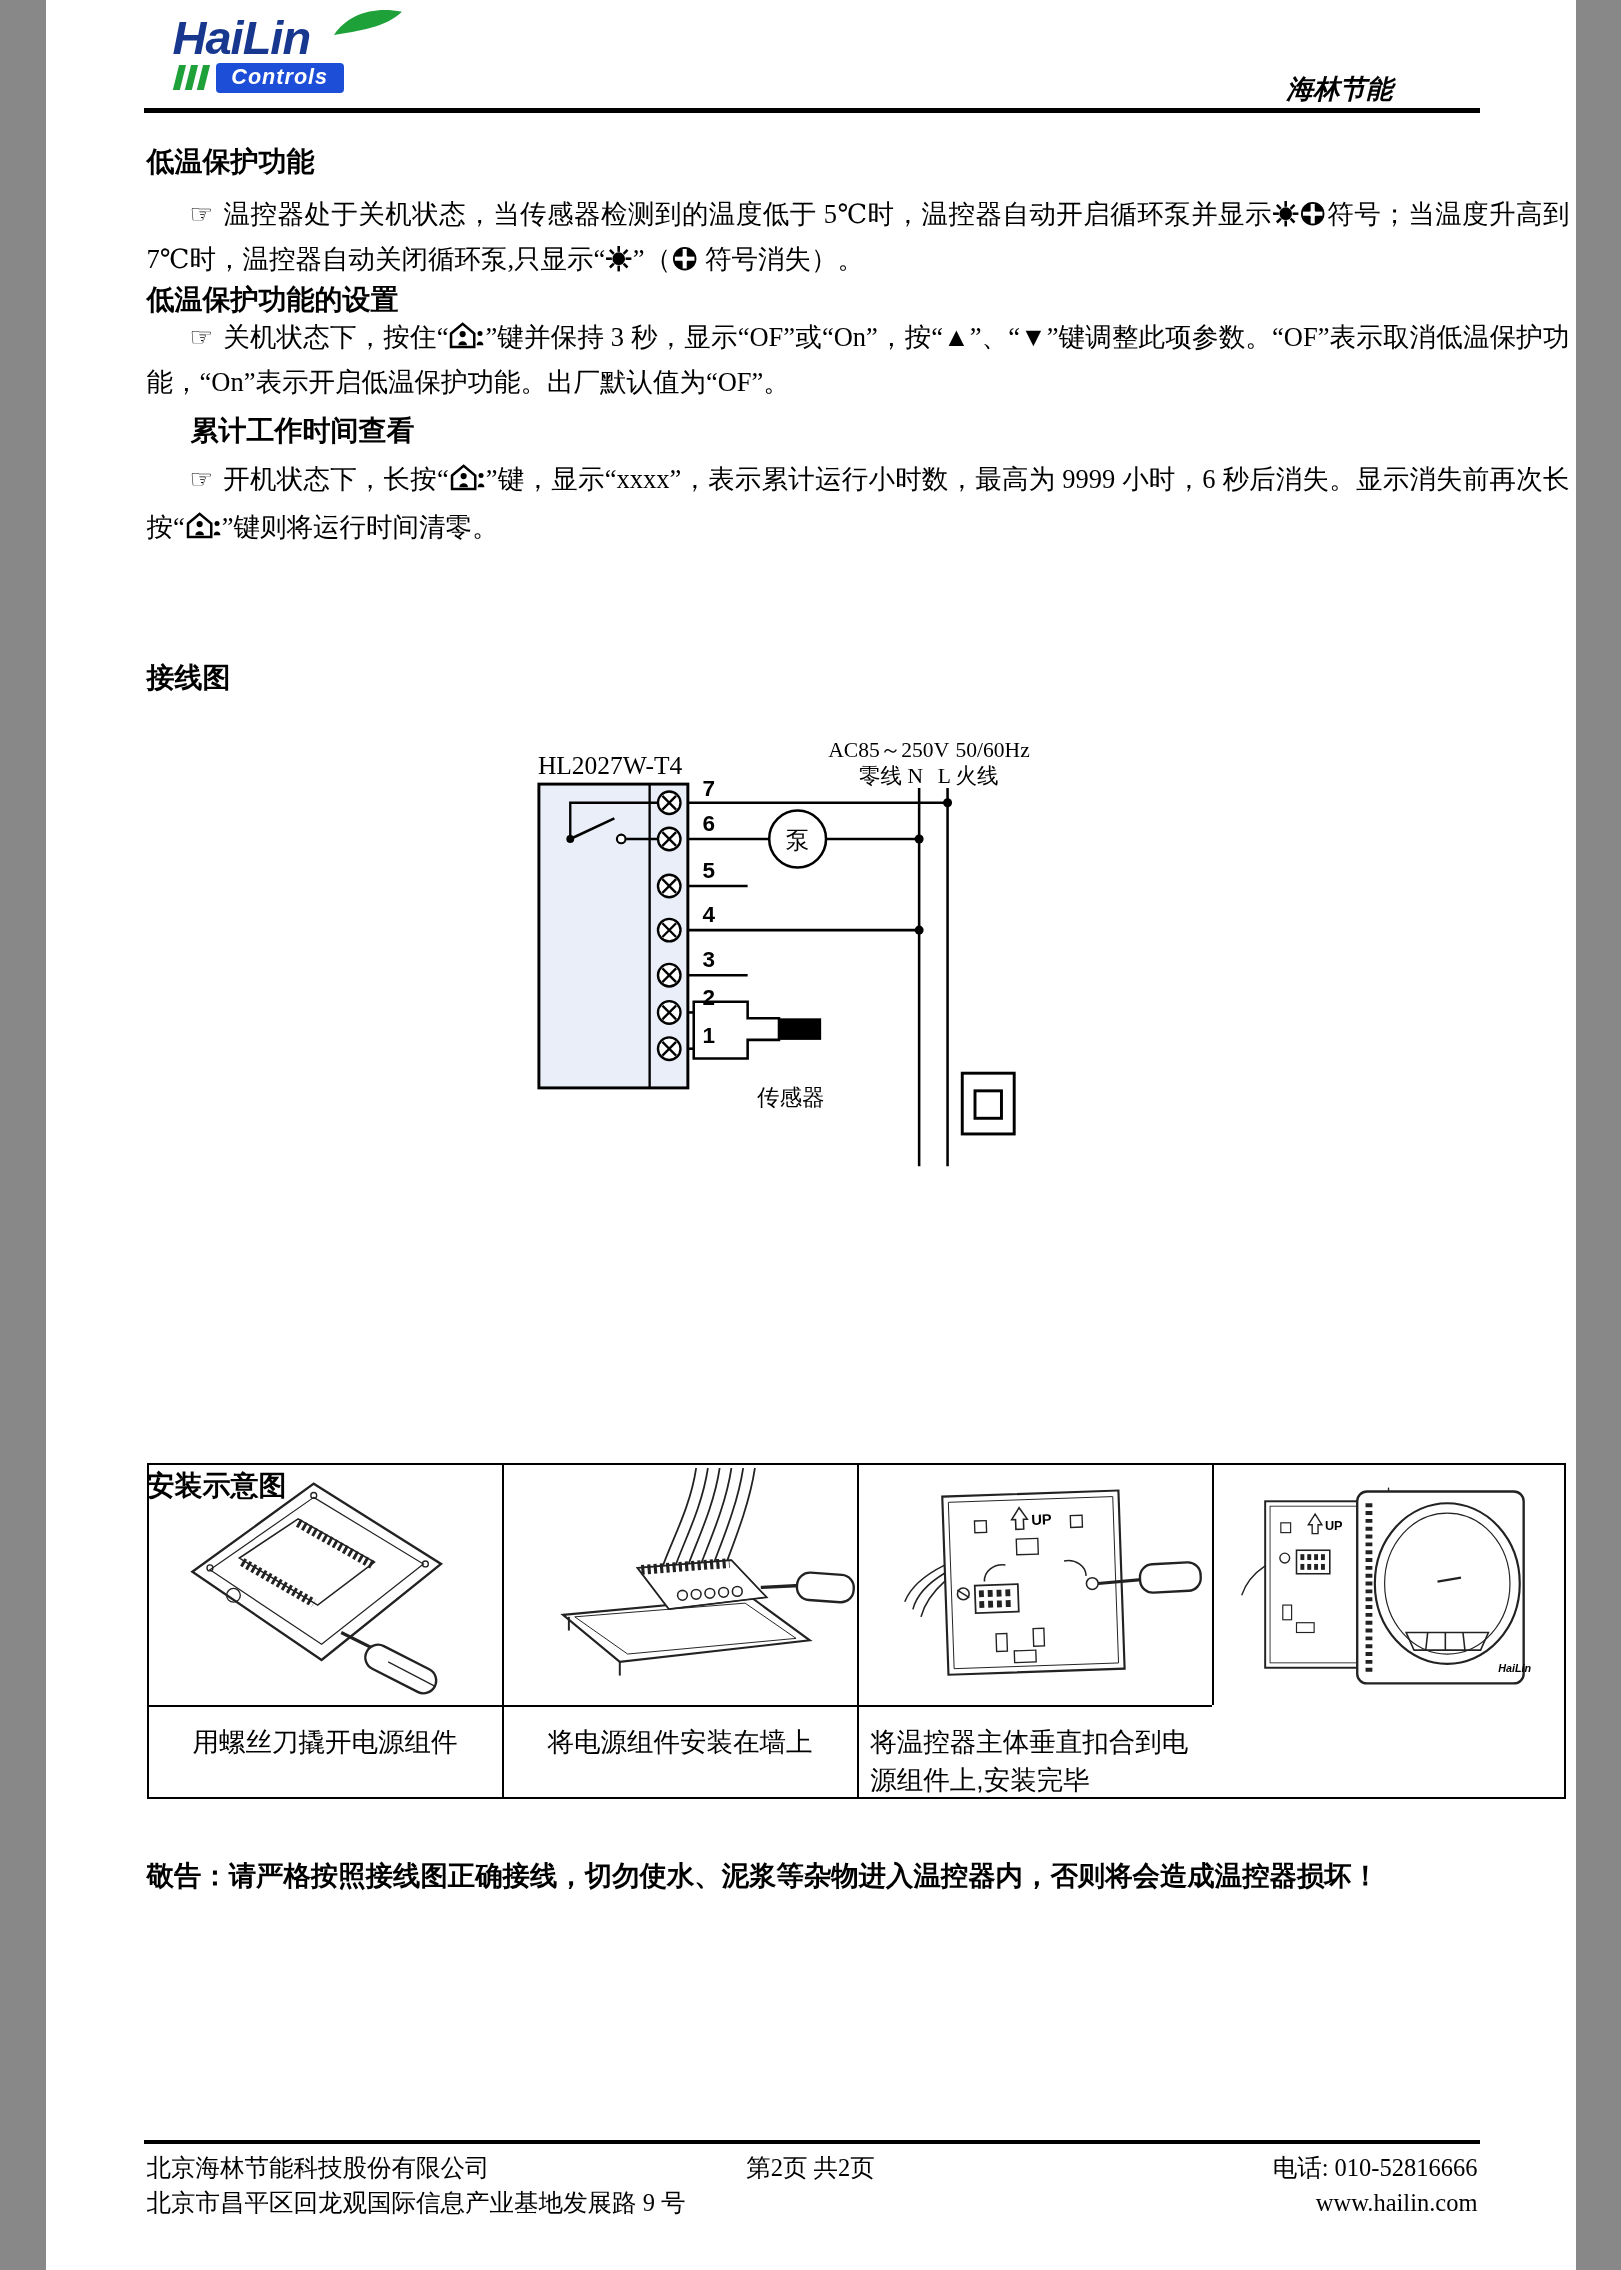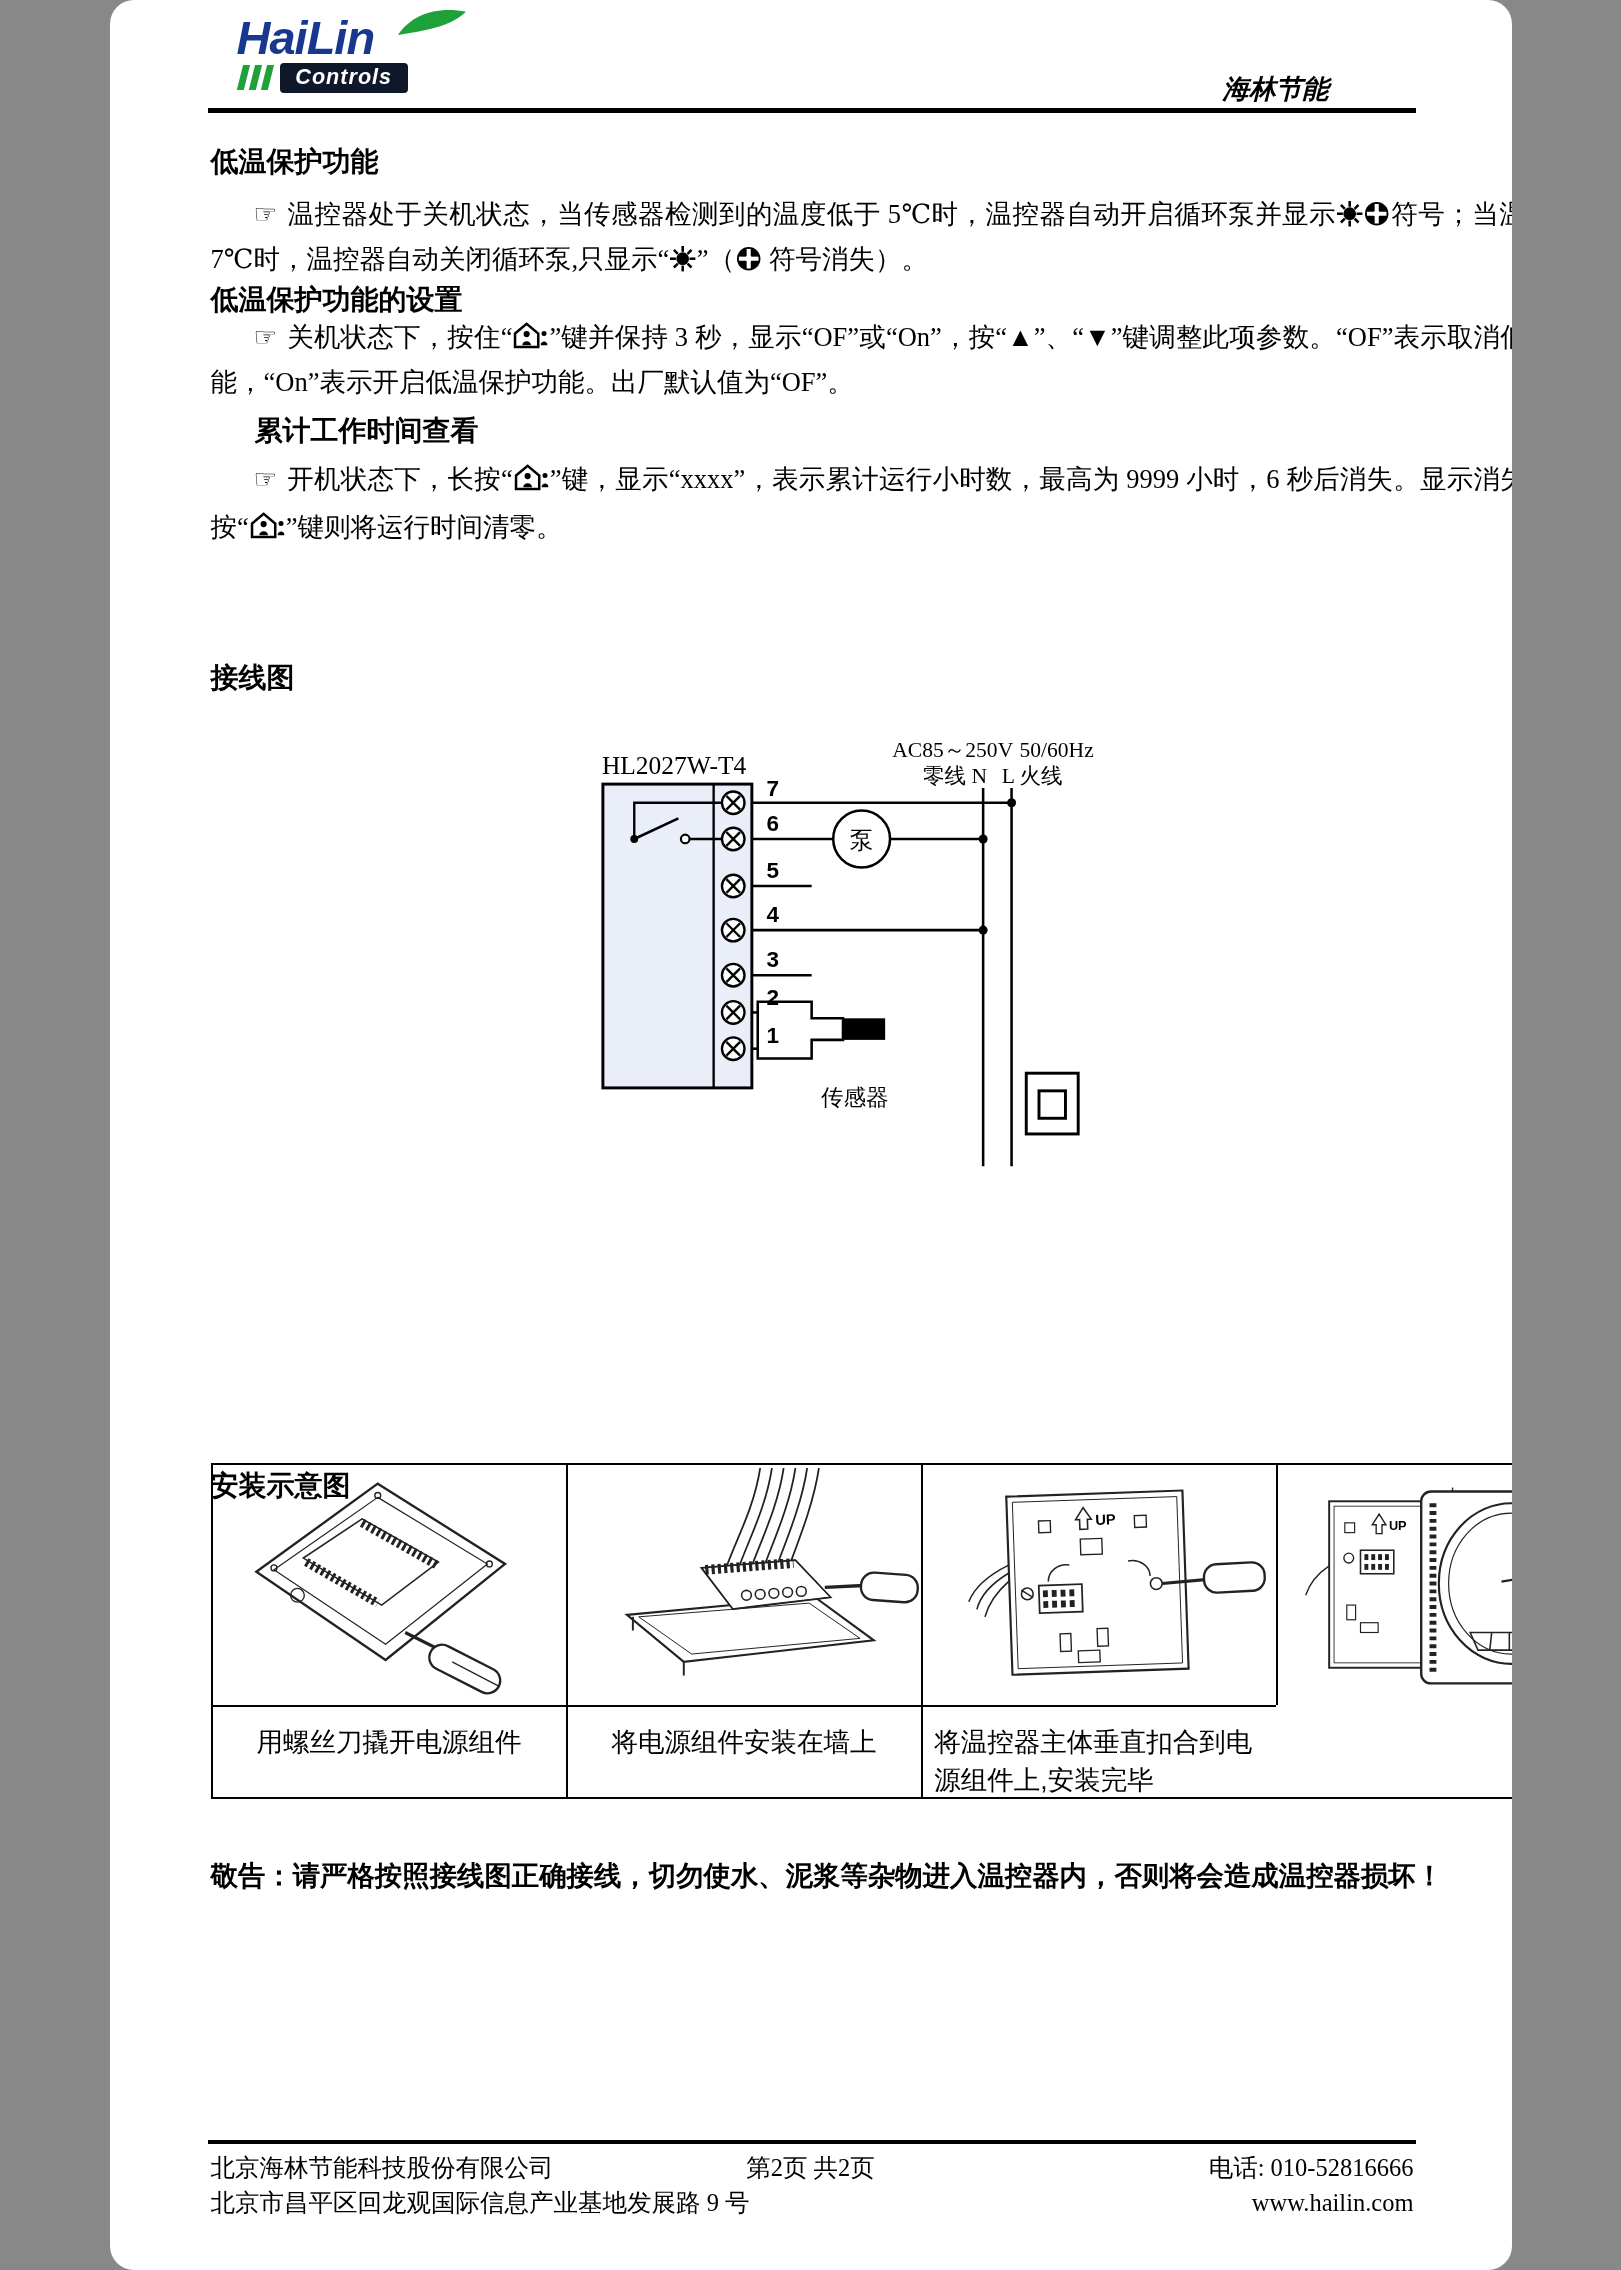--- a/index.html
+++ b/index.html
@@ -1,26 +1,26 @@
 <!DOCTYPE html>
 <html><head>
 <meta charset="utf-8">
 <style>
   html,body{margin:0;padding:0;background:#888;}
-  .page{position:relative;width:1402px;height:2270px;background:#ffffff;margin:0 auto;
-        font-family:"Liberation Serif","DejaVu Serif",serif;color:#000;overflow:hidden;border-radius:24px;}
+  .page{position:relative;width:1530px;height:2270px;background:#ffffff;margin:0 auto;
+        font-family:"Liberation Serif","DejaVu Serif",serif;color:#000;overflow:hidden;}
   
   .logo{position:absolute;left:127px;top:13.7px;width:255px;}
   .logo-main{font-family:"Liberation Sans","DejaVu Sans",sans-serif;font-weight:bold;font-style:italic;
              font-size:47px;color:#17388e;letter-spacing:-1px;line-height:47px;}
   .leaf{position:absolute;left:155px;top:-7.8px;}
   .logo-row{display:flex;align-items:center;margin-top:2px;margin-left:3.9px;}
   .gbar{width:6.9px;height:24.5px;background:#1fa13a;margin-right:4.9px;transform:skewX(-14deg);}
   .gbar.short{height:24.5px;}
-  .controls-box{background:#0f172a;border-radius:3.9px;padding:1px 15.7px 2.9px 15.7px;margin-left:3.9px;
+  .controls-box{background:#1d4ed8;border-radius:3.9px;padding:1px 15.7px 2.9px 15.7px;margin-left:3.9px;
                 font-family:"Liberation Sans",sans-serif;font-weight:bold;font-style:italic;
                 color:#fff;font-size:21.6px;letter-spacing:1px;}
   .brand-right{position:absolute;right:183px;top:71px;font-weight:bold;font-style:italic;font-size:26.5px;}
   .hrule{position:absolute;left:98px;right:96px;height:4.9px;background:#000;}
   .hrule.top{top:108px;}
   .hrule.bottom{top:2140px;height:3.9px;}
   
   .sect-h{position:absolute;left:101px;font-family:Liberation Sans, sans-serif;
           font-weight:bold;font-size:28px;}
   .para{position:absolute;left:101px;width:1423px;font-size:26.5px;line-height:45px;text-align:justify;}

